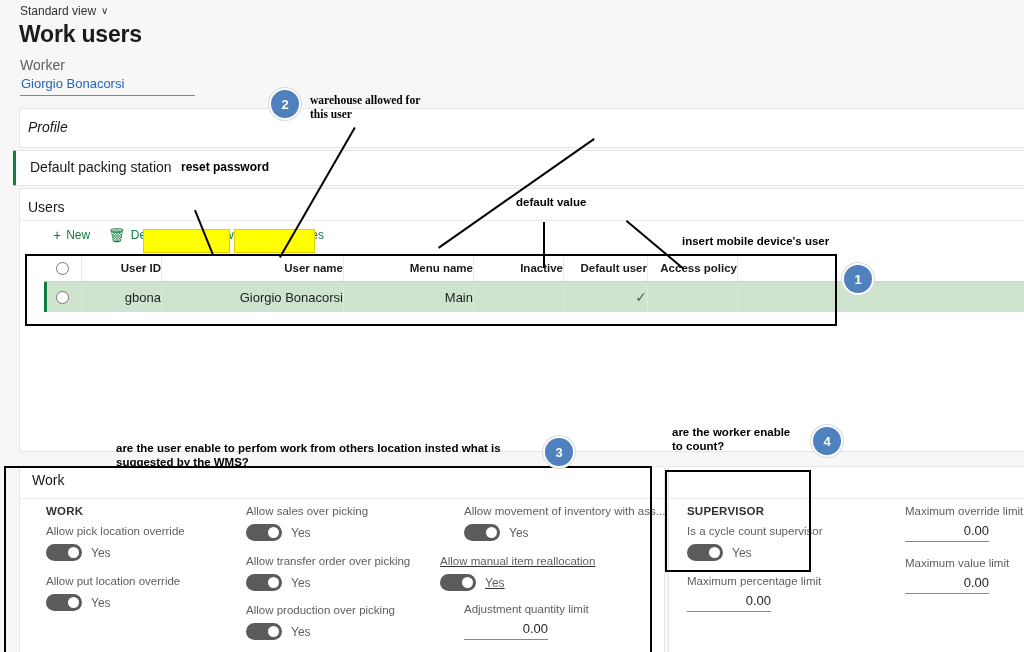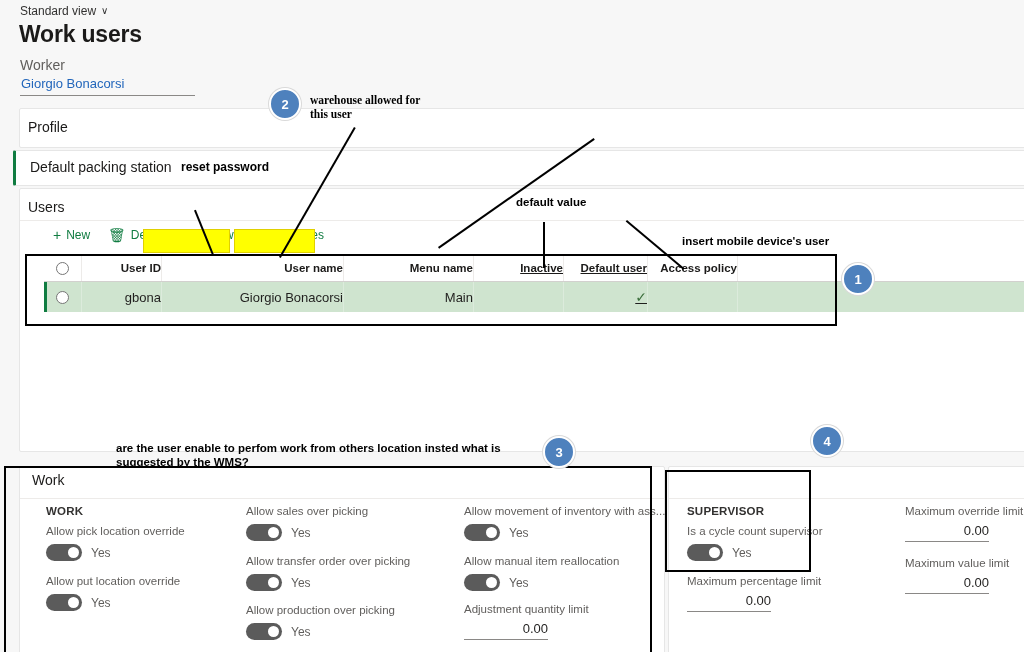--- a/index.html
+++ b/index.html
@@ -18,21 +18,21 @@
   .viewsel{position:absolute;left:20px;top:4px;font-size:12px;color:#323130;display:flex;align-items:center;gap:5px;}
   .viewsel .chev{font-size:10px;color:#333;line-height:1;}
   .pagetitle{position:absolute;left:19px;top:21px;font-size:23px;font-weight:600;letter-spacing:-.2px;color:#1b1a19;}
   .worker-lbl{position:absolute;left:20px;top:57px;font-size:14px;color:#605e5c;}
   .worker-val{position:absolute;left:21px;top:76px;font-size:13px;color:#2266bb;}
   .worker-underline{position:absolute;left:20px;top:95px;width:175px;height:1px;background:#8a8886;}
 
   
   .card{position:absolute;background:#ffffff;border:1px solid #e6e6e6;border-radius:2px;}
   .card-profile{left:19px;top:108px;width:1005px;height:38px;}
-  .card-profile .ctitle{position:absolute;left:8px;top:10px;font-size:14px;color:#1b1a19;}
+  .card-profile .ctitle{position:absolute;left:8px;top:10px;font-size:14px;color:#1b1a19;font-style:italic;}
 
   .card-dps{left:13px;top:150px;width:1011px;height:34px;border-left:3px solid #107c41;}
   .card-dps .ctitle{position:absolute;left:14px;top:8px;font-size:14px;color:#1b1a19;}
 
   .card-users{left:19px;top:188px;width:1005px;height:262px;}
   .card-users .ctitle{position:absolute;left:8px;top:10px;font-size:14px;color:#1b1a19;}
 
   
   .toolbar{position:absolute;left:0;top:31px;width:100%;height:28px;border-top:1px solid #edebe9;}
   .tbtn{position:absolute;top:4px;display:flex;align-items:center;gap:5px;font-size:12px;color:#107c41;height:20px;padding:0 3px;}
@@ -50,22 +50,22 @@
   .ghead .gcell{font-weight:600;color:#1b1a19;}
   .gbody{background:#cfe4cf;height:30px;border-bottom:1px solid #ffffff;}
   .gbody .gcell{font-size:13px;color:#201f1e;border-right:1px solid #dcebdc;}
   .gbody .sel-accent{position:absolute;left:0;top:0;width:3px;height:100%;background:#107c41;}
   .c-check{width:38px;justify-content:center;padding-left:0;}
   .radio{width:13px;height:13px;border:1px solid #767676;border-radius:50%;background:#fff;box-sizing:border-box;}
   .c-userid{width:80px;}
   .c-username{width:182px;}
   .c-dwh{width:130px;}
   .c-menu{width:130px;}
-  .c-inactive{width:90px;text-decoration:underline;}
-  .c-defuser{width:84px;text-decoration:underline;}
+  .c-inactive{width:90px;}
+  .c-defuser{width:84px;}
   .c-access{width:90px;}
   .link{color:#2266bb;}
   .sortarrow{position:absolute;right:14px;top:6px;font-size:11px;color:#605e5c;}
   .tick{font-size:14px;color:#3b6e3b;margin-left:14px;}
 
   
   .card-work{left:19px;top:466px;width:644px;height:186px;}
   .card-work .ctitle{position:absolute;left:12px;top:5px;font-size:14px;color:#1b1a19;}
   .work-div{position:absolute;left:0;top:31px;width:100%;height:1px;background:#edebe9;}
 
@@ -211,21 +211,21 @@
       </div>
     </div>
 
     <div class="fld" style="left:444px;top:38px;">
       <div class="flbl">Allow movement of inventory with ass...</div>
       <div class="toggle">
         <span class="sw"></span>
         <span class="swval">Yes</span>
       </div>
     </div>
-    <div class="fld" style="left:444px;top:88px;">
+    <div class="fld" style="left:420px;top:88px;text-decoration:underline;">
       <div class="flbl">Allow manual item reallocation</div>
       <div class="toggle">
         <span class="sw"></span>
         <span class="swval">Yes</span>
       </div>
     </div>
     <div class="numfld" style="left:444px;top:136px;">
       <div class="nlbl">Adjustment quantity limit</div>
       <div class="nval">0.00</div>
       <div class="nline"></div>
@@ -278,20 +278,22 @@
     <div class="aline" style="left:438px;top:247px;width:190px;transform:rotate(-35deg);"></div>
     <div class="aline" style="left:627px;top:220px;width:75px;transform:rotate(40deg);"></div>
 
     <div class="anno-txt" style="left:310px;top:93px;font-family:Liberation Serif, serif;">warehouse allowed for
 this user</div>
     <div class="anno-txt" style="left:181px;top:160px;font-size:12px;">reset password</div>
     <div class="anno-txt" style="left:516px;top:195px;">default value</div>
     <div class="anno-txt" style="left:682px;top:234px;">insert mobile device's user</div>
     <div class="anno-txt" style="left:116px;top:441px;">are the user enable to perfom work from others location insted what is
 suggested by the WMS?</div>
+    <div class="anno-txt" style="left:672px;top:425px;">are the worker enable
+to count?</div>
 
     <div class="bubble" style="left:269px;top:88px;">2</div>
     <div class="bubble" style="left:842px;top:263px;">1</div>
     <div class="bubble" style="left:543px;top:436px;">3</div>
     <div class="bubble" style="left:811px;top:425px;">4</div>
   </div>
 
 </div>
 
 </body></html>

